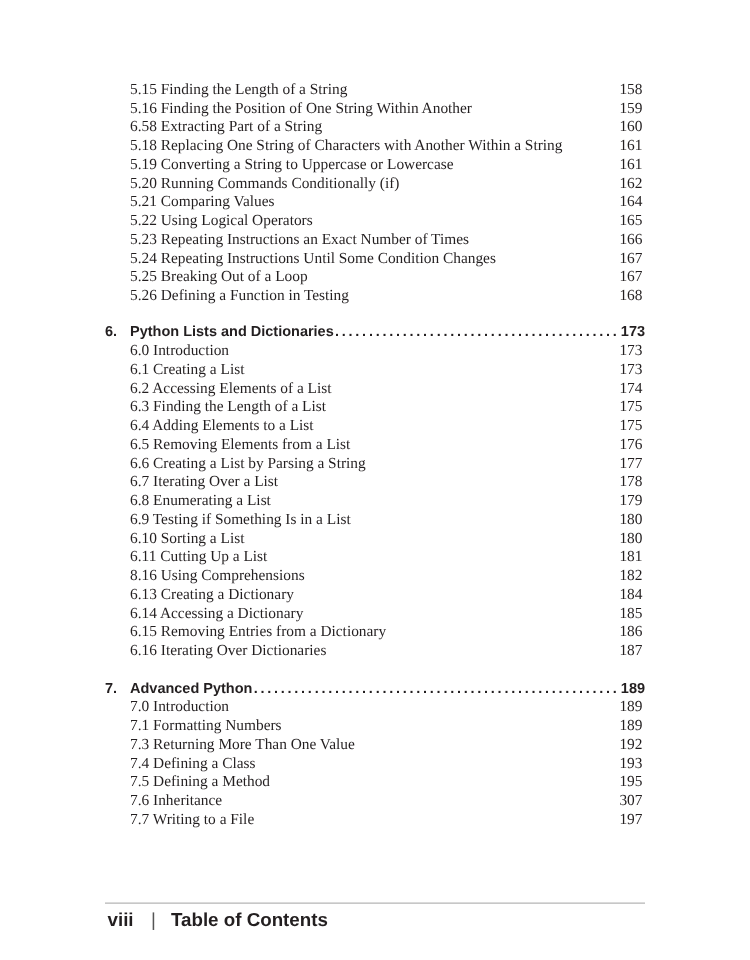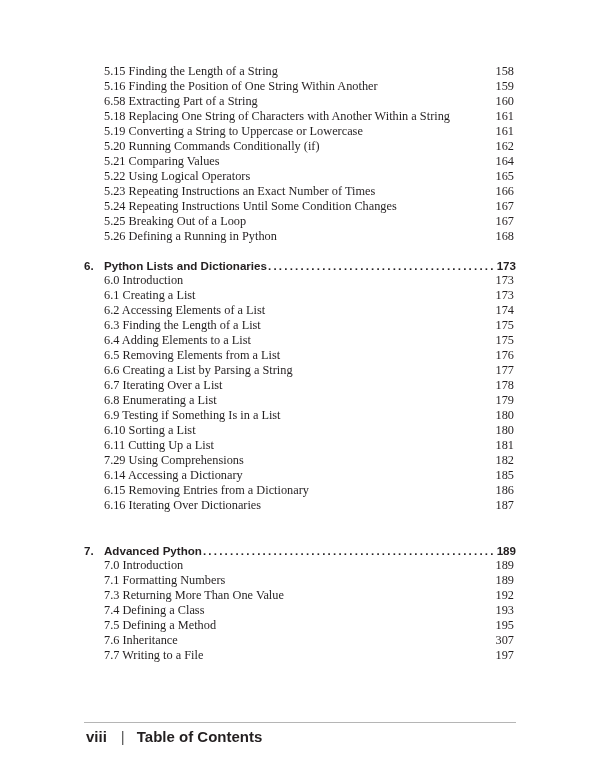--- a/index.html
+++ b/index.html
@@ -62,21 +62,21 @@
       </div>
       <div class="row">
         <span class="title"><span>5.24</span> <span>Repeating Instructions Until Some Condition Changes</span></span>
         <span class="pg">167</span>
       </div>
       <div class="row">
         <span class="title"><span>5.25</span> <span>Breaking Out of a Loop</span></span>
         <span class="pg">167</span>
       </div>
       <div class="row">
-        <span class="title"><span>5.26</span> <span>Defining a Running in Python</span></span>
+        <span class="title"><span>5.26</span> <span>Defining a Function in Testing</span></span>
         <span class="pg">168</span>
       </div>
     </div>
 
   <div class="block" style="top:258px;" id="ch6">
       <div class="chapter">
         <span class="num">6.</span>
         <span class="title">Python Lists and Dictionaries</span>
         <span class="dots">..........................................................................</span>
         <span class="pg">173</span>
@@ -123,22 +123,26 @@
       </div>
       <div class="row">
         <span class="title"><span>6.10</span> <span>Sorting a List</span></span>
         <span class="pg">180</span>
       </div>
       <div class="row">
         <span class="title"><span>6.11</span> <span>Cutting Up a List</span></span>
         <span class="pg">181</span>
       </div>
       <div class="row">
-        <span class="title"><span>7.29</span> <span>Using Comprehensions</span></span>
+        <span class="title"><span>8.16</span> <span>Using Comprehensions</span></span>
         <span class="pg">182</span>
+      </div>
+      <div class="row">
+        <span class="title"><span>6.13</span> <span>Creating a Dictionary</span></span>
+        <span class="pg">184</span>
       </div>
       <div class="row">
         <span class="title"><span>6.14</span> <span>Accessing a Dictionary</span></span>
         <span class="pg">185</span>
       </div>
       <div class="row">
         <span class="title"><span>6.15</span> <span>Removing Entries from a Dictionary</span></span>
         <span class="pg">186</span>
       </div>
       <div class="row">

